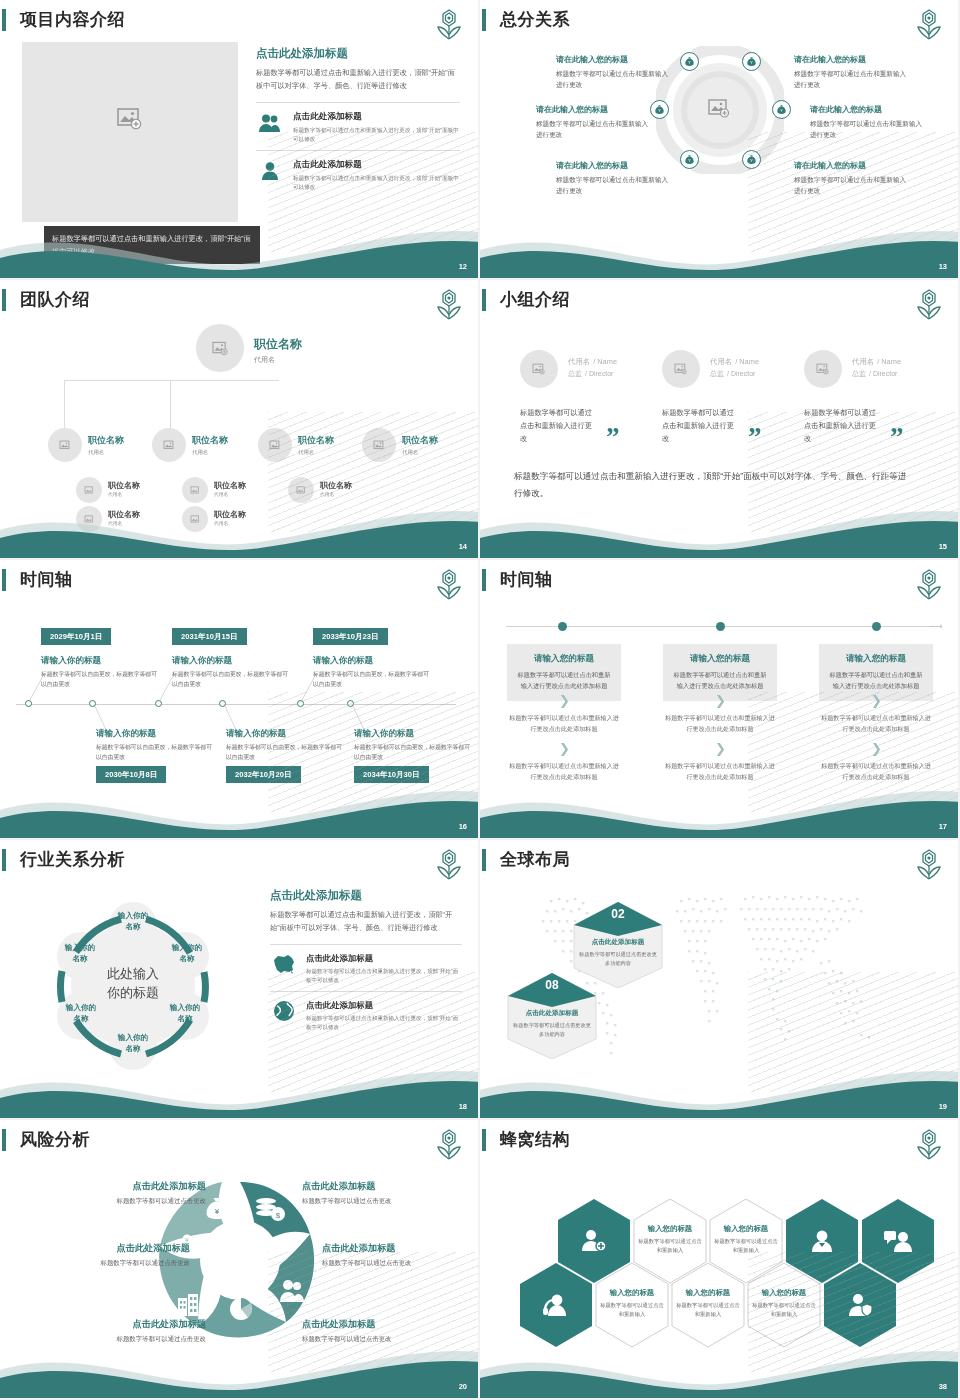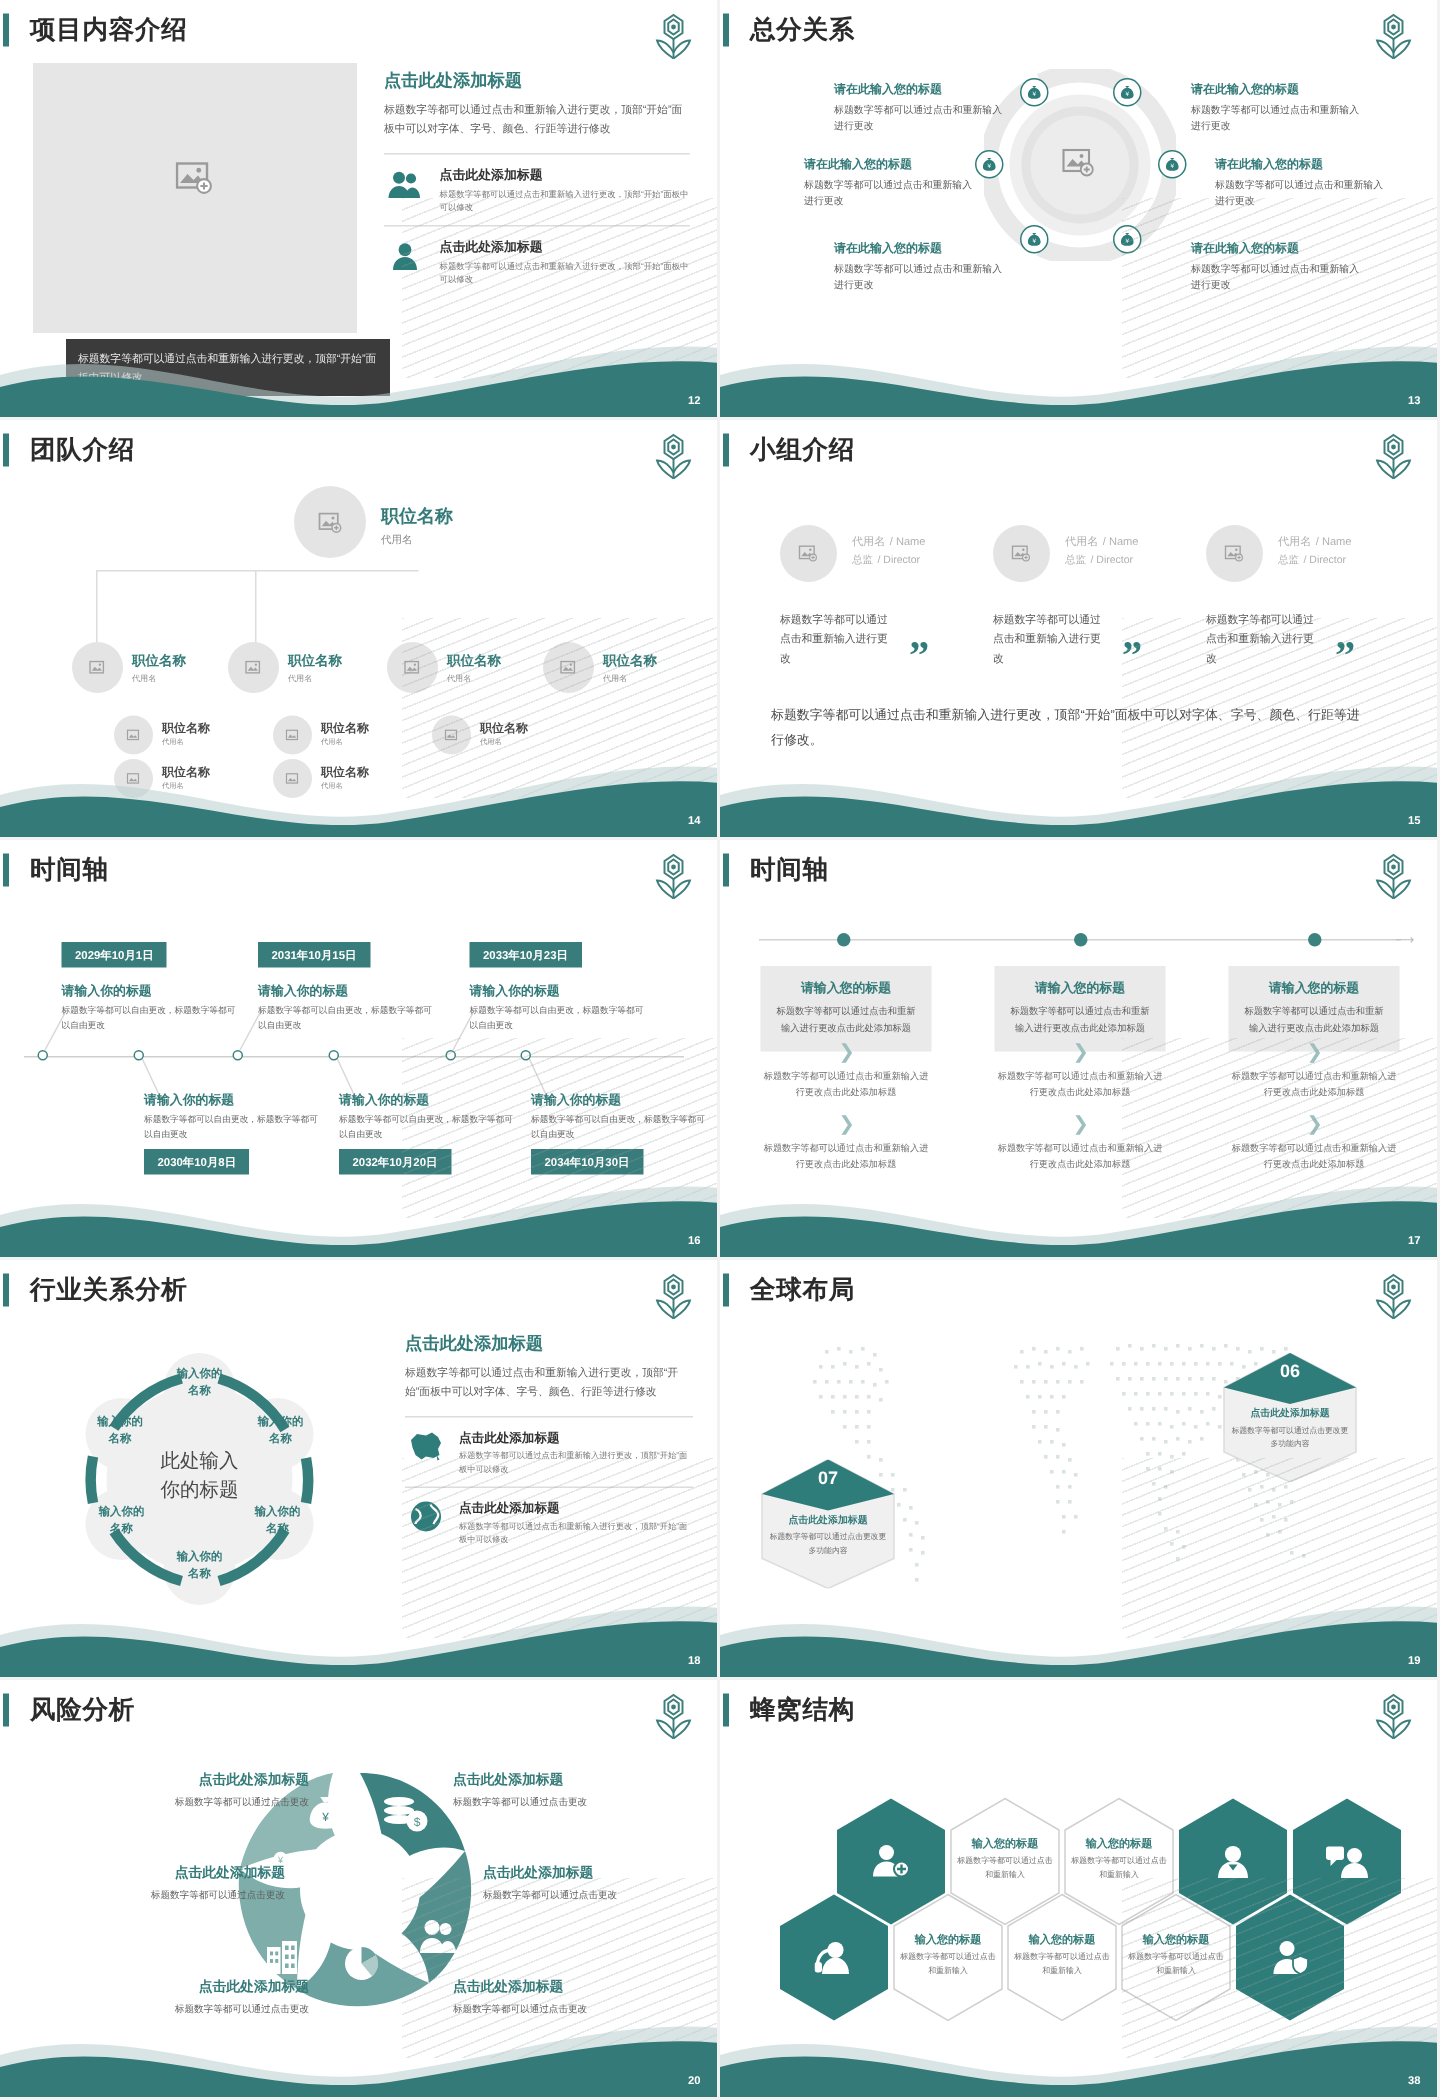--- a/index.html
+++ b/index.html
@@ -1015,36 +1015,36 @@
             <rect x="332" y="142" width="2.4" height="2.4"></rect>
           <rect x="260" y="150" width="2.4" height="2.4"></rect>
             <rect x="268" y="152" width="2.4" height="2.4"></rect>
           <rect x="264" y="160" width="2.4" height="2.4"></rect>
           <rect x="340" y="156" width="2.4" height="2.4"></rect>
             <rect x="348" y="158" width="2.4" height="2.4"></rect>
         </g>
       </g>
     </svg>
 
-    <div class="hexcard" style="left:334px;top:62px;">
+    <div class="hexcard" style="left:92px;top:62px;">
       <svg style="position:absolute;left:0;top:0;" width="92" height="86" viewBox="0 0 92 86">
         <polygon points="46,0 90,23 90,66 46,86 2,66 2,23" fill="#f0f0f0" stroke="#dcdcdc" stroke-width="1"></polygon>
         <polygon points="46,0 90,23 46,34 2,23" fill="#2f7d7a"></polygon>
       </svg>
-      <div class="num">06</div>
+      <div class="num">02</div>
       <div class="ht">点击此处添加标题</div>
       <div class="hb">标题数字等都可以通过点击更改更多功能内容</div>
     </div>
 
     <div class="hexcard" style="left:26px;top:133px;">
       <svg style="position:absolute;left:0;top:0;" width="92" height="86" viewBox="0 0 92 86">
         <polygon points="46,0 90,23 90,66 46,86 2,66 2,23" fill="#f0f0f0" stroke="#dcdcdc" stroke-width="1"></polygon>
         <polygon points="46,0 90,23 46,34 2,23" fill="#2f7d7a"></polygon>
       </svg>
-      <div class="num">07</div>
+      <div class="num">08</div>
       <div class="ht">点击此处添加标题</div>
       <div class="hb">标题数字等都可以通过点击更改更多功能内容</div>
     </div>
 
     <div class="hatch"></div>
     <svg class="wave" viewBox="0 0 480 62" preserveAspectRatio="none">
       <path d="M0 34 C90 8 170 60 260 46 C340 34 410 10 480 16 L480 62 L0 62 Z" fill="#b9cfcd" opacity=".55"></path>
       <path d="M0 42 C90 18 170 64 260 52 C340 40 410 20 480 26 L480 62 L0 62 Z" fill="#337a78"></path>
     </svg>
     <div class="pageno">19</div>

